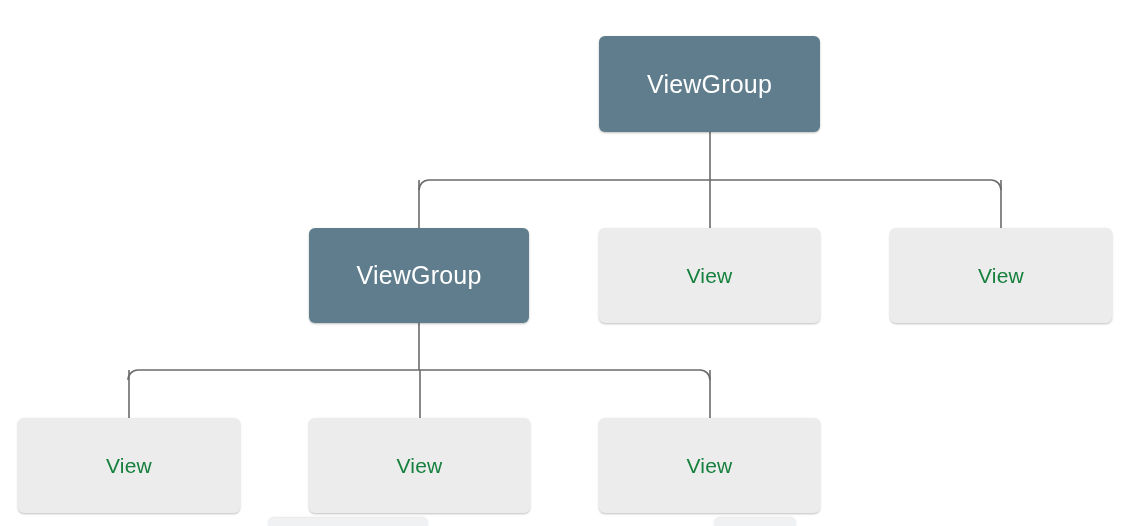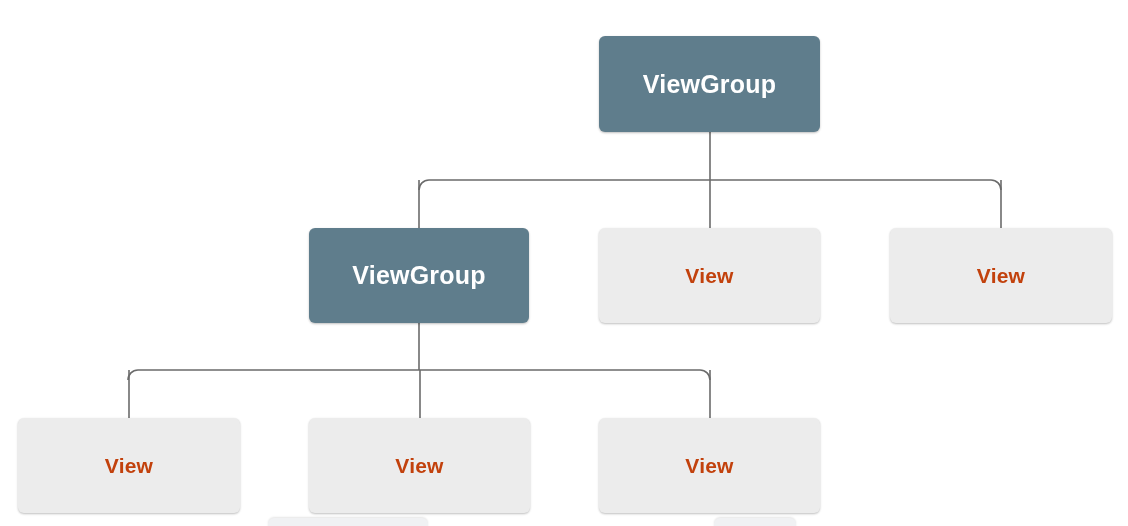--- a/index.html
+++ b/index.html
@@ -29,36 +29,36 @@
     position: absolute;
     box-sizing: border-box;
     border-radius: 6px;
     display: flex;
     align-items: center;
     justify-content: center;
     text-align: center;
     box-shadow: 0 1px 2px rgba(0,0,0,0.16), 0 1px 3px rgba(0,0,0,0.10);
   }
   .node-label {
-    font-weight: bold;
+    font-weight: normal;
     letter-spacing: 0.2px;
     line-height: 1;
     white-space: nowrap;
   }
   .node.group {
     background: #5f7d8c;
   }
   .node.group .node-label {
     color: #ffffff;
   }
   .node.leaf {
     background: #ececec;
   }
   .node.leaf .node-label {
-    color: #c2410c;
+    color: #15803d;
   }
   .node.partial {
     background: #f0f1f3;
     box-shadow: 0 -1px 2px rgba(0,0,0,0.10);
   }
 </style>
 </head>
 <body>
 
 <div id="canvas">

